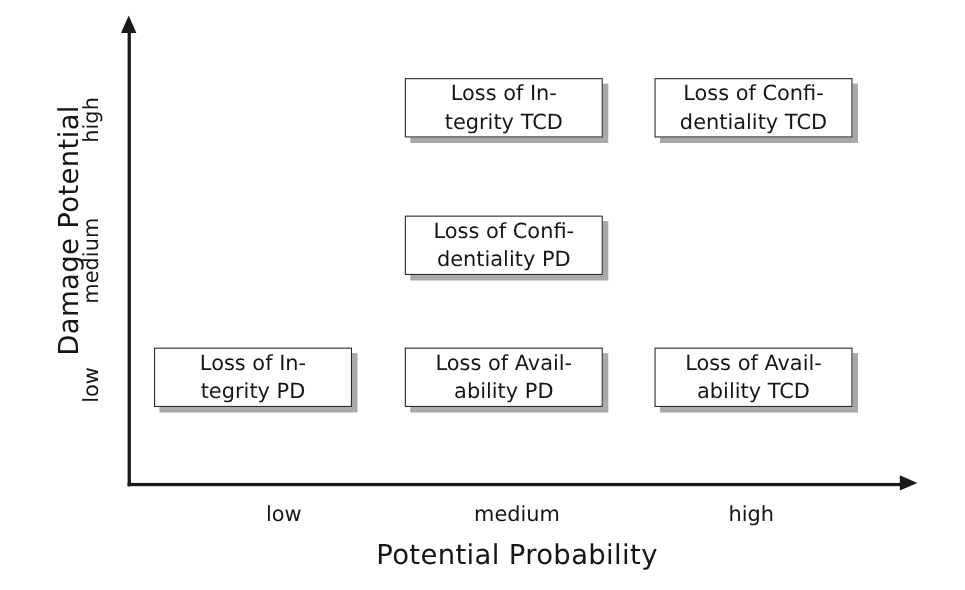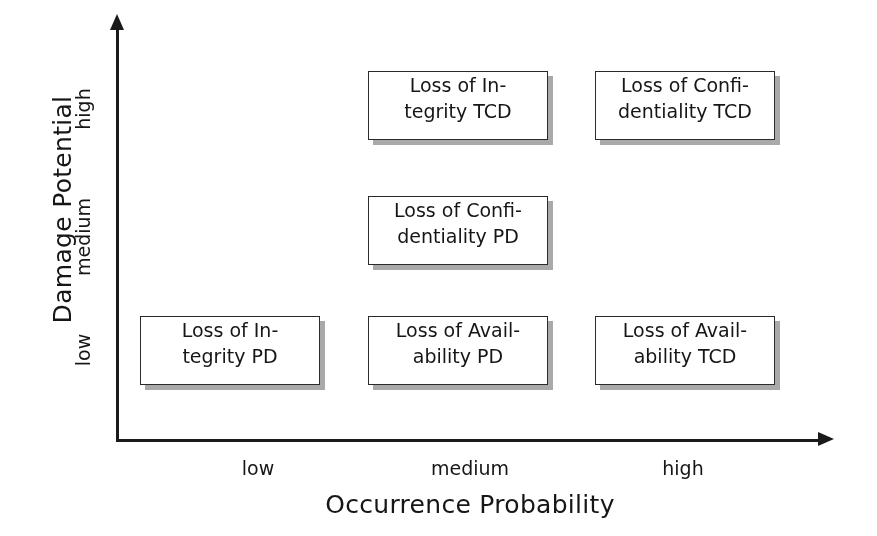--- a/index.html
+++ b/index.html
@@ -96,27 +96,27 @@
     text-align: center;
     font-size: 19px;
     color: #161616;
     white-space: nowrap;
   }
 
   
   .matrix-box {
     position: absolute;
     width: 180px;
-    height: 69px;
+    height: 54px;
     box-sizing: border-box;
     background: #ffffff;
     border: 1.5px solid #2b2b2b;
     box-shadow: 5px 5px 0 0 #a9a9a9;
     display: flex;
-    align-items: flex-start;
+    align-items: flex-end;
     justify-content: center;
   }
   .box-text {
     font-size: 19px;
     line-height: 26px;
     color: #161616;
     text-align: center;
     white-space: pre-line;
     padding: 0 6px;
   }
@@ -125,21 +125,21 @@
 <body>
 
 <div id="canvas">
 
   <div class="axis-line" id="y-axis-line"></div>
   <div class="arrow-head" id="y-arrow"></div>
   <div class="axis-line" id="x-axis-line"></div>
   <div class="arrow-head" id="x-arrow"></div>
 
   <div id="y-axis-title">Damage Potential</div>
-  <div id="x-axis-title">Occurrence Probability</div>
+  <div id="x-axis-title">Potential Probability</div>
 
   <div class="y-tick" style="left: 23px; top: 98px;">high</div>
   <div class="y-tick" style="left: 23px; top: 226px;">medium</div>
   <div class="y-tick" style="left: 23px; top: 339px;">low</div>
 
   <div class="x-tick" style="left: 178px; top: 457px;">low</div>
   <div class="x-tick" style="left: 390px; top: 457px;">medium</div>
   <div class="x-tick" style="left: 603px; top: 457px;">high</div>
 
   <div class="matrix-box" style="left: 368px; top: 71px;">

